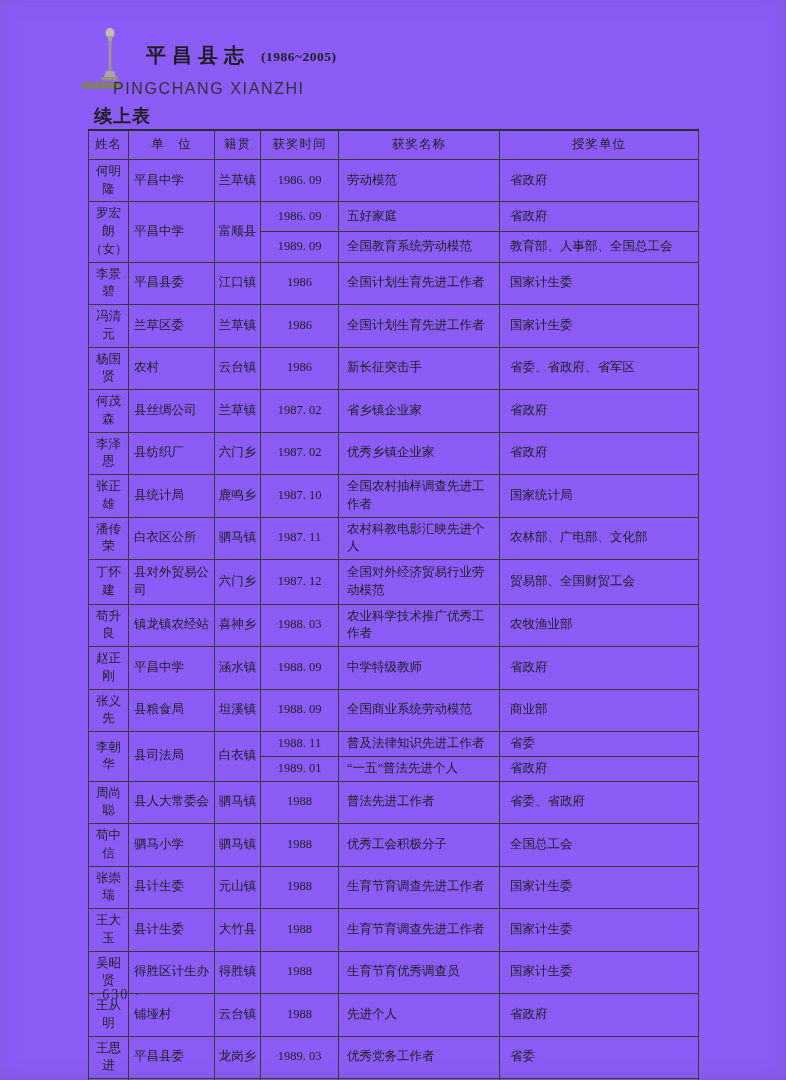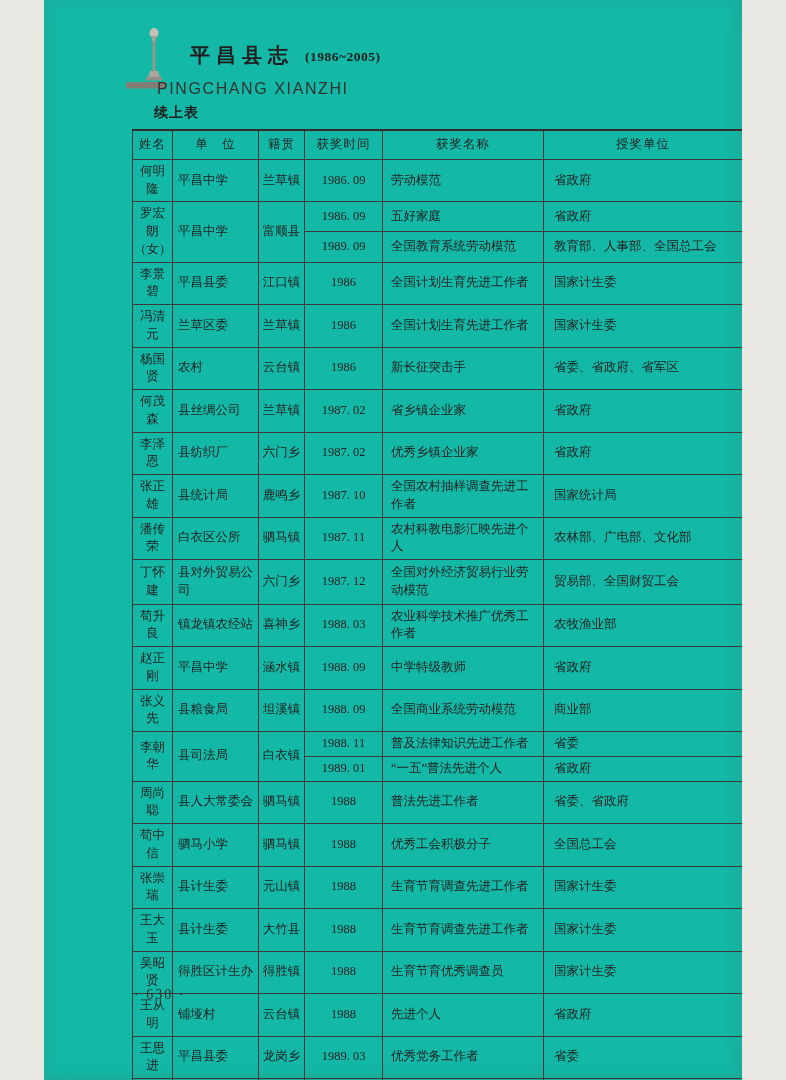--- a/index.html
+++ b/index.html
@@ -1,42 +1,42 @@
 <!DOCTYPE html>
 <html><head>
 <meta charset="utf-8">
 <style>
   html,body{margin:0;padding:0;background:#e9e7e2;}
   .page{
     position:relative;
-    width:698px;height:1080px;
+    width:786px;height:1080px;
     margin:0 auto;
-    background:#14b8a6;
+    background:#8b5cf6;
     color:#222;
     font-family:"Liberation Serif","DejaVu Serif",serif;
     box-shadow:inset 0 0 22px rgba(90,85,75,.10), inset -3px -4px 8px rgba(90,85,75,.08);
     overflow:hidden;
     box-sizing:border-box;
   }
   
   .logo{position:absolute;top:27px;left:82px;width:54px;height:64px;}
   .title-cn{
     position:absolute;top:42px;left:146px;
     font-size:20px;font-weight:bold;letter-spacing:6px;color:#1e1e1e;
     white-space:nowrap;
   }
   .title-years{font-size:13.5px;font-weight:bold;letter-spacing:.5px;vertical-align:1px;}
   .title-en{
     position:absolute;top:80px;left:113px;
     font-family:"Liberation Sans","DejaVu Sans",sans-serif;
     font-size:16px;letter-spacing:1.6px;color:#33312d;white-space:nowrap;
   }
   .cont-label{
-    position:absolute;top:104px;left:110px;
-    font-size:14px;font-weight:bold;color:#1e1e1e;letter-spacing:1px;
+    position:absolute;top:104px;left:94px;
+    font-size:18px;font-weight:bold;color:#1e1e1e;letter-spacing:1px;
   }
   
   table.awards{
     position:absolute;top:129px;left:88px;
     width:610px;border-collapse:collapse;table-layout:fixed;
     font-size:12.5px;color:#1f1f1f;
     border-top:2px solid #2e2d2b;border-bottom:2px solid #2e2d2b;
   }
   table.awards th,table.awards td{
     border:1px solid #3a3936;

